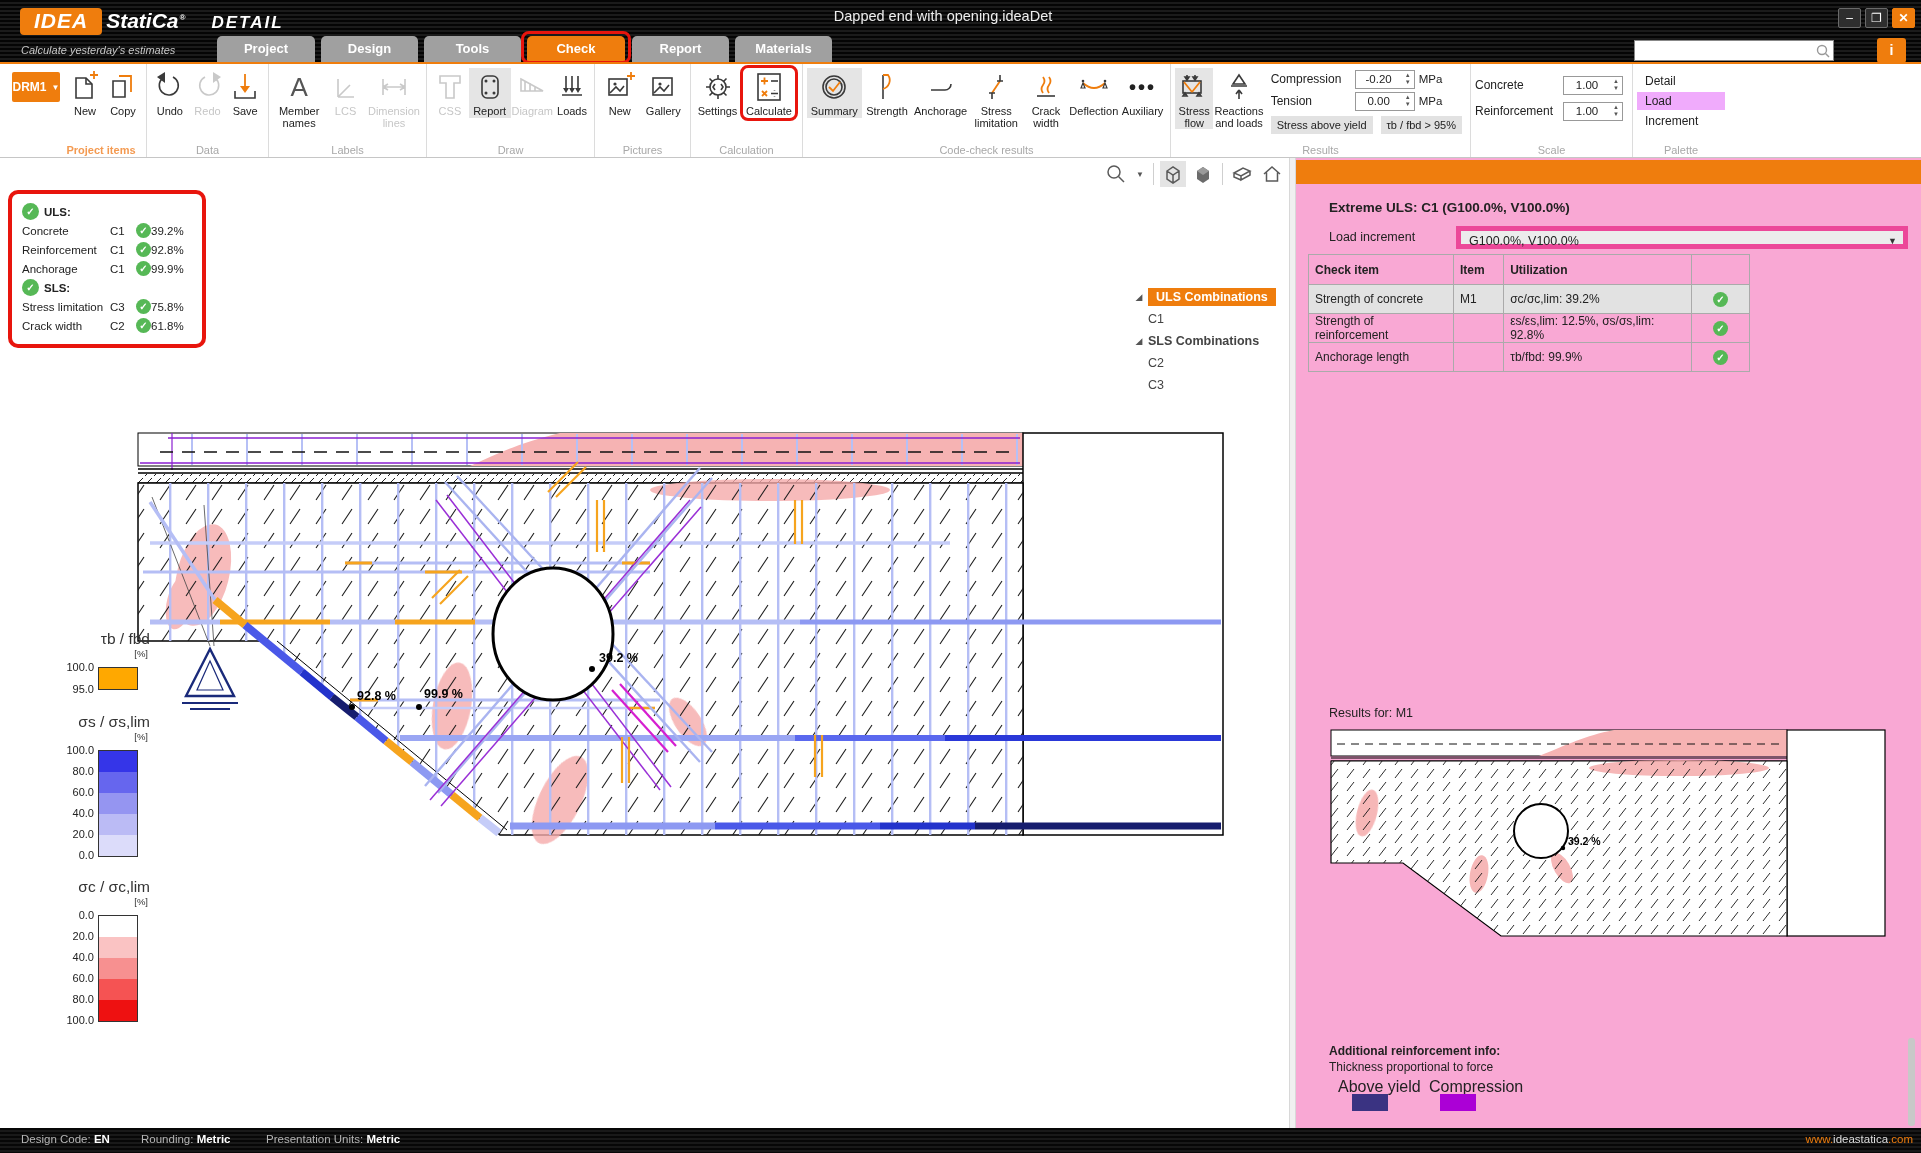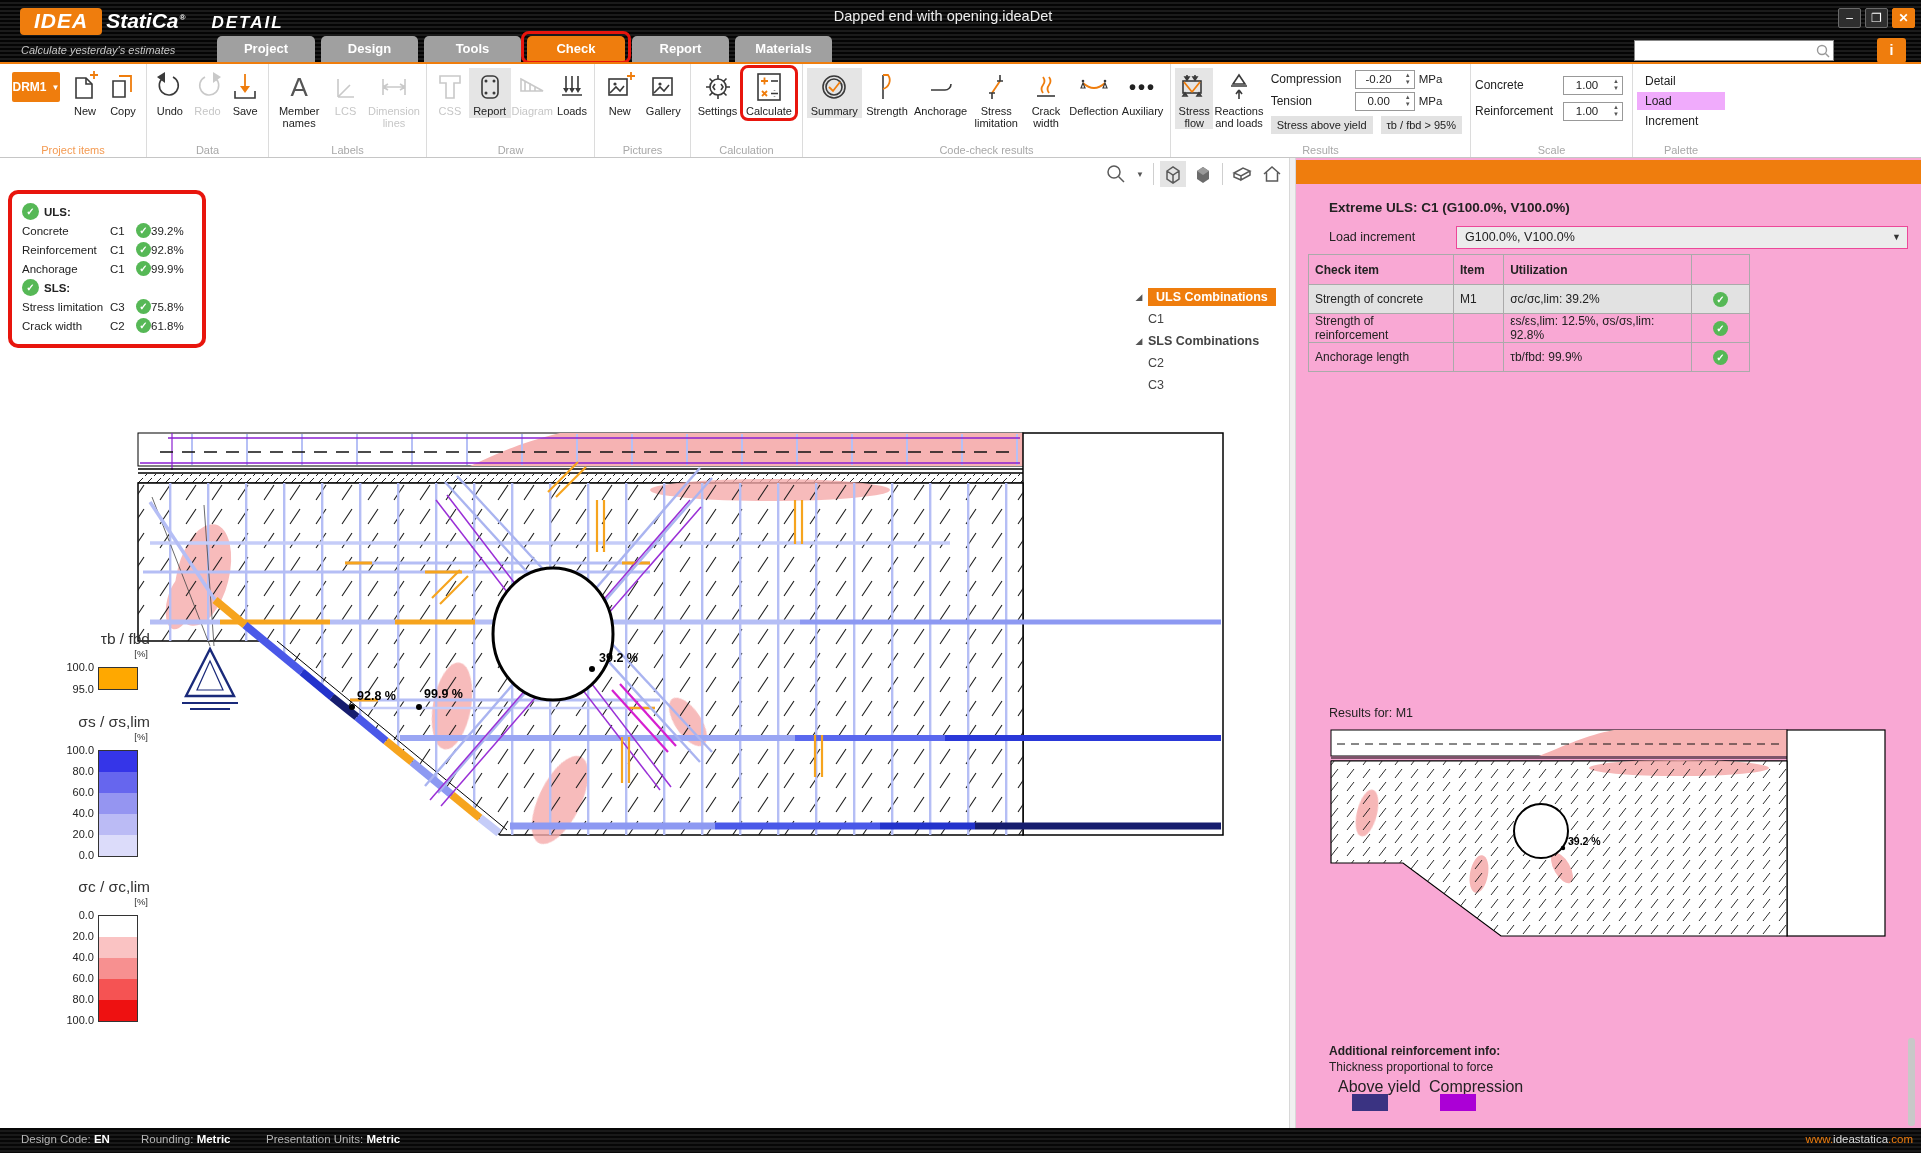--- a/index.html
+++ b/index.html
@@ -34,21 +34,21 @@
     font-weight:bold; font-size:13px; text-align:center; line-height:26px; border-radius:5px 5px 0 0; }
   .tab.active { background:#ef7d0d; }
   .ring { position:absolute; border:3px solid #e8150d; border-radius:8px; pointer-events:none; }
 
   
   #ribbon { position:absolute; left:0; top:62px; width:1921px; height:96px; background:#fff;
     border-top:2px solid #ef7d0d; border-bottom:1px solid #c6c6c6; display:flex; }
   .rgroup { position:relative; border-right:1px solid #dcdcdc; padding:4px 4px 16px; flex:0 0 auto; }
   .rcap { position:absolute; bottom:1px; left:0; width:100%; text-align:center;
     font-size:11px; color:#a8a8a8; }
-  .rcap.orange { color:#f49a51; font-weight:normal; }
+  .rcap.orange { color:#f49a51; font-weight:bold;margin-left:28px; }
   .gitems { display:flex; align-items:flex-start; }
   .rbtn { width:46px; text-align:center; }
   .rbtn .ric { height:38px; display:flex; align-items:center; justify-content:center; }
   .rbtn .rlb { font-size:11px; line-height:11.5px; color:#222; }
   .rbtn.sel { background:#e5e5e5; }
   .rbtn.dis .rlb { color:#c6c6c6; }
   svg.ic { width:32px; height:32px; }
   svg.ic .st { stroke:#3a3a3a; fill:none; stroke-width:1.6; }
   svg.ic .or { stroke:#ef7d0d; fill:none; stroke-width:1.8; }
   .dis svg.ic .st { stroke:#c9c9c9; }
@@ -104,21 +104,21 @@
   .tsel { background:#ef7d0d; color:#fff; font-weight:bold; padding:2px 8px; }
   .tbold { font-weight:bold; color:#444; }
   .tleaf { padding-left:18px; color:#444; }
 
   
   #rpanel { position:absolute; left:1296px; top:158px; width:625px; height:970px; background:#f9a8d4; }
   #rpanel .obar { position:absolute; left:0; top:2px; width:625px; height:24px; background:#ef7d0d; }
   #extreme { position:absolute; left:33px; top:42px; font-weight:bold; font-size:13.5px; }
   #loadinc-lab { position:absolute; left:33px; top:72px; font-size:12.5px; }
   #loadinc { position:absolute; left:160px; top:68px; width:452px; height:23px; background:#ececec;
-    border:1px solid #ec4899; font-size:12.5px; line-height:21px; padding:0 8px; }
+    border:5px solid #ec4899; font-size:12.5px; line-height:21px; padding:0 8px; }
   #loadinc .dd { position:absolute; right:6px; top:0; font-size:9px; color:#333; line-height:21px; }
   #rtable { position:absolute; left:12px; top:96px; width:442px; border-collapse:collapse;
     border:1.5px solid #999; font-size:12px; }
   #rtable th, #rtable td { border:1px solid #aaa; padding:0 6px; height:29px; text-align:left; font-weight:normal; }
   #rtable th { font-weight:bold; height:30px; }
   #rtable tr.hl td { background:#e2e2e2; }
   #rtable .cchk { width:72px; text-align:center; }
   #resfor { position:absolute; left:33px; top:548px; font-size:12.5px; }
   #minidraw { position:absolute; left:33px; top:570px; }
   #addinfo1 { position:absolute; left:33px; top:886px; font-weight:bold; font-size:12px; }

